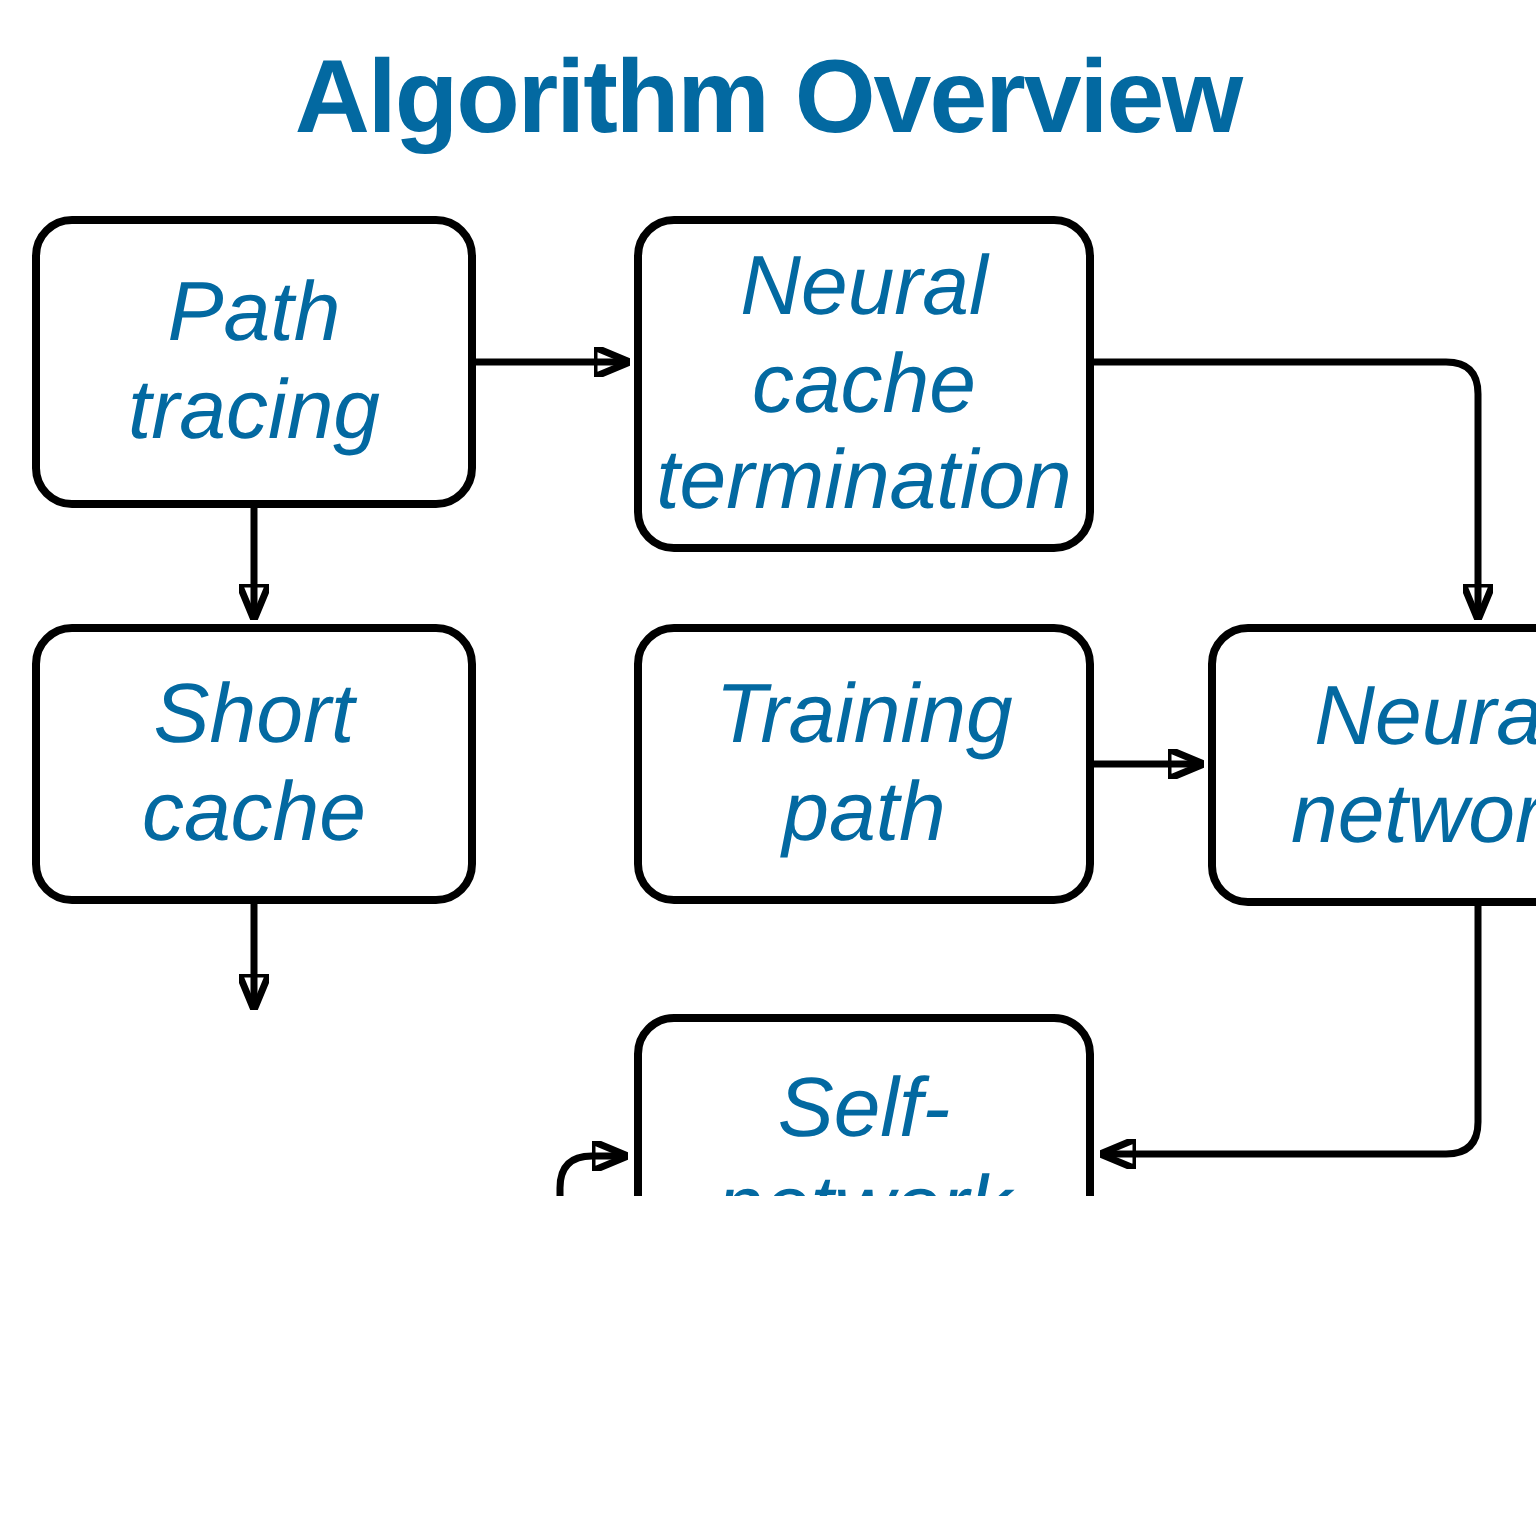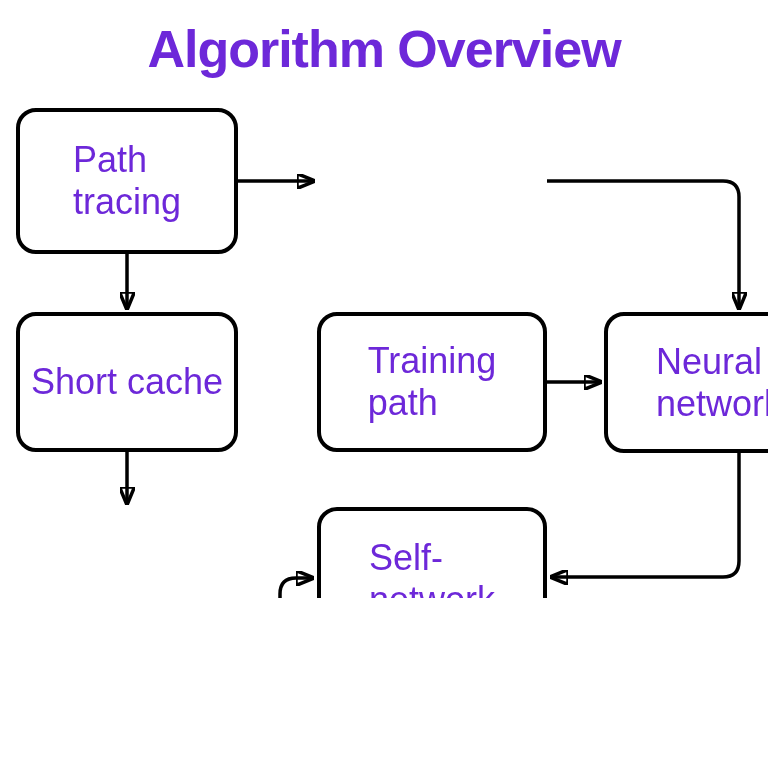--- a/index.html
+++ b/index.html
@@ -7,21 +7,21 @@
     padding: 0;
     background: #ffffff;
   }
   .canvas {
     position: relative;
     width: 768px;
     height: 598px;
     background: #ffffff;
     overflow: hidden;
     font-family: "Liberation Sans", sans-serif;
-    color: #6d28d9;
+    color: #0369a1;
   }
   .title {
     position: absolute;
     left: 0;
     top: 22px;
     width: 768px;
     text-align: center;
     font-size: 52px;
     font-weight: bold;
     line-height: 1.05;
@@ -42,23 +42,25 @@
   }
   .node {
     position: absolute;
     box-sizing: border-box;
     background: #ffffff;
     border: 4px solid #000000;
     border-radius: 20px;
     display: flex;
     align-items: center;
     justify-content: center;
-    font-size: 36px;
+    text-align: center;
+    font-size: 42px;
     line-height: 1.16;
     white-space: pre-line;
+    font-style: italic;
   }
   .n-path-tracing   { left: 16px;  top: 108px; width: 222px; height: 146px; }
   .n-nct            { left: 317px; top: 108px; width: 230px; height: 168px; }
   .n-short-path     { left: 16px;  top: 312px; width: 222px; height: 140px; }
   .n-training-path  { left: 317px; top: 312px; width: 230px; height: 140px; }
   .n-neural-network { left: 604px; top: 312px; width: 230px; height: 141px; }
   .n-reduce-noise   { left: 16px;  top: 507px; width: 222px; height: 141px; }
   .n-self-training  { left: 317px; top: 507px; width: 230px; height: 143px; }
 </style>
 </head>
@@ -79,20 +81,23 @@
     <path d="M547 181 H723 Q739 181 739 197 V309" marker-end="url(#ah)"></path>
     <path d="M127 452 V504" marker-end="url(#ah)"></path>
     <path d="M547 382 H601" marker-end="url(#ah)"></path>
     <path d="M739 453 V561 Q739 577 723 577 H551" marker-end="url(#ah)"></path>
     <path d="M127 648 V664 Q127 680 143 680 H264 Q280 680 280 664 V594 Q280 578 296 578 H313" marker-end="url(#ah)"></path>
   </svg>
 
   <div class="node n-path-tracing">Path
 tracing</div>
 
+  <div class="node n-nct">Neural
+cache
+termination</div>
 
   <div class="node n-short-path">Short cache</div>
 
   <div class="node n-training-path">Training
 path</div>
 
   <div class="node n-neural-network">Neural
 network</div>
 
 

